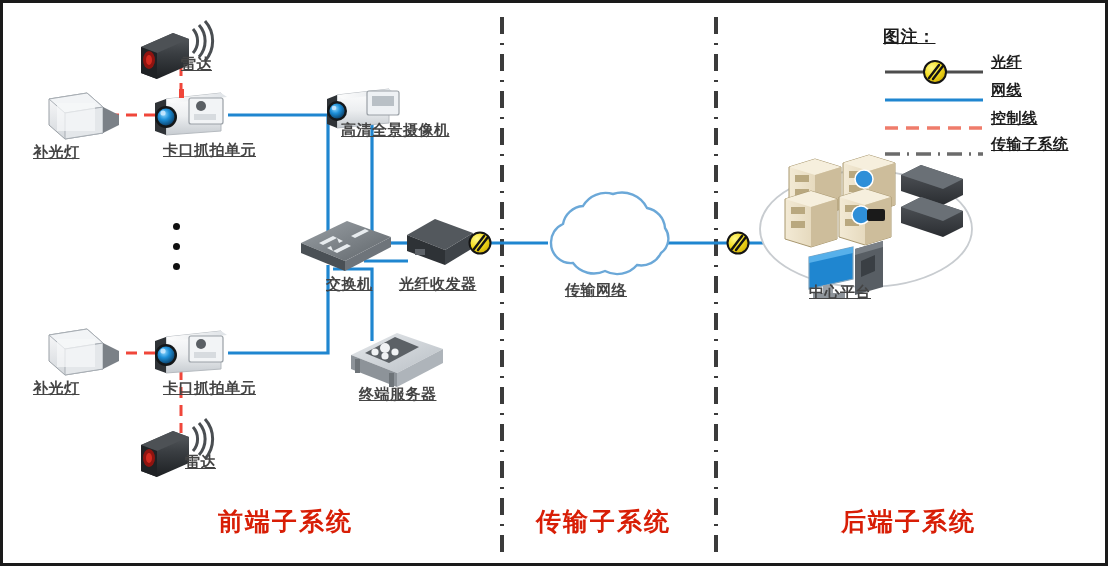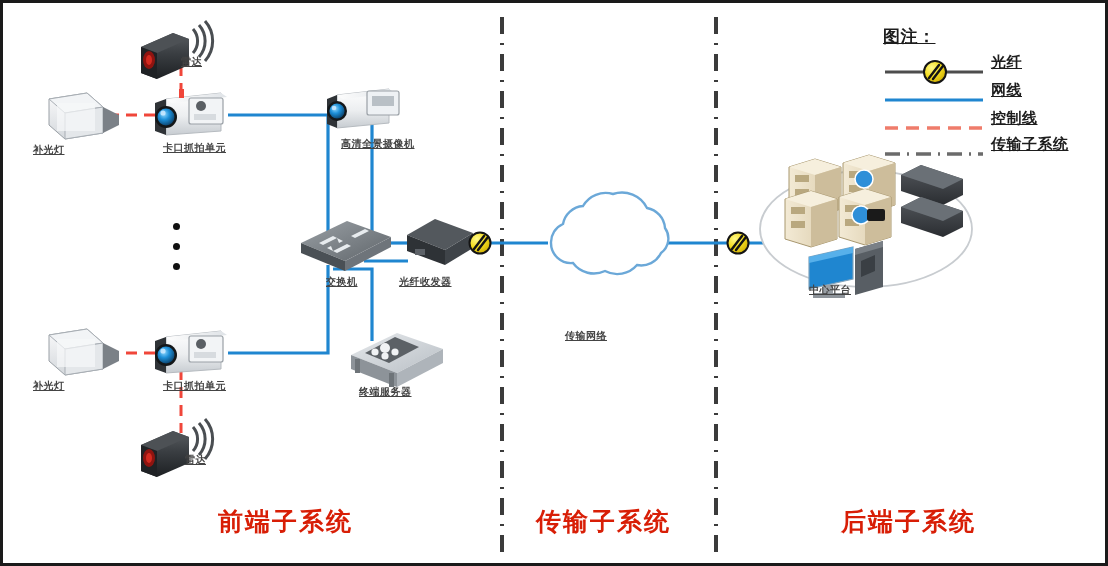--- a/index.html
+++ b/index.html
@@ -8,21 +8,21 @@
     position:relative;width:1108px;height:566px;background:#ffffff;
     border:3px solid #1a1a1a;box-sizing:border-box;overflow:hidden;
   }
   .abs{position:absolute;}
   .lbl{
     position:absolute;color:#3a3a3a;font-weight:bold;white-space:nowrap;
     font-family:"DejaVu Sans","Liberation Sans",sans-serif;
     letter-spacing:.5px;
     text-decoration:underline;
   }
-  .lbl.dev{font-size:10px;color:#444;}
+  .lbl.dev{font-size:15px;color:#444;}
   .lbl.legendtxt{font-size:15px;color:#1d1d1d;}
   .section-title{
     position:absolute;color:#d81e06;font-weight:bold;font-size:25px;
     white-space:nowrap;font-family:Liberation Sans, sans-serif;
     letter-spacing:2px;
   }
   svg.layer{position:absolute;left:0;top:0;width:1108px;height:566px;pointer-events:none;}
   .dot{position:absolute;width:7px;height:7px;border-radius:50%;background:#111;}
 </style>
 </head>
@@ -306,28 +306,28 @@
 
   <div>
     <div class="dot abs" style="left:170px;top:220px;"></div>
     <div class="dot abs" style="left:170px;top:240px;"></div>
     <div class="dot abs" style="left:170px;top:260px;"></div>
   </div>
 
   <div class="lbl dev" style="left:178px;top:52px;">雷达</div>
   <div class="lbl dev" style="left:30px;top:140px;">补光灯</div>
   <div class="lbl dev" style="left:160px;top:138px;">卡口抓拍单元</div>
-  <div class="lbl dev" style="left:338px;top:134px;">高清全景摄像机</div>
+  <div class="lbl dev" style="left:338px;top:118px;">高清全景摄像机</div>
   <div class="lbl dev" style="left:323px;top:272px;">交换机</div>
   <div class="lbl dev" style="left:396px;top:272px;">光纤收发器</div>
   <div class="lbl dev" style="left:342px;top:382px;margin-left:14px;">终端服务器</div>
   <div class="lbl dev" style="left:30px;top:376px;">补光灯</div>
   <div class="lbl dev" style="left:160px;top:376px;">卡口抓拍单元</div>
   <div class="lbl dev" style="left:182px;top:450px;">雷达</div>
-  <div class="lbl dev" style="left:562px;top:278px;margin-top:48px;">传输网络</div>
+  <div class="lbl dev" style="left:562px;top:278px;">传输网络</div>
   <div class="lbl dev" style="left:806px;top:280px;">中心平台</div>
 
   <div class="section-title" style="left:215px;top:502px;">前端子系统</div>
   <div class="section-title" style="left:533px;top:502px;">传输子系统</div>
   <div class="section-title" style="left:838px;top:502px;">后端子系统</div>
 
   <div class="abs" style="left:880px;top:22px;width:210px;">
     <div class="lbl legendtxt" style="position:relative;left:0;top:0;font-size:17px;">图注：</div>
 
     <svg width="210" height="110" style="display:block;margin-top:10px;">

